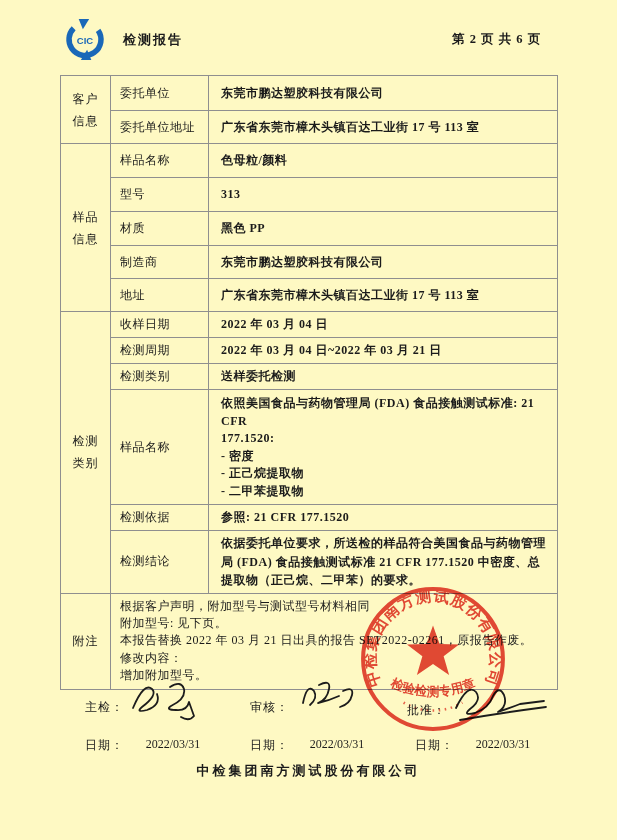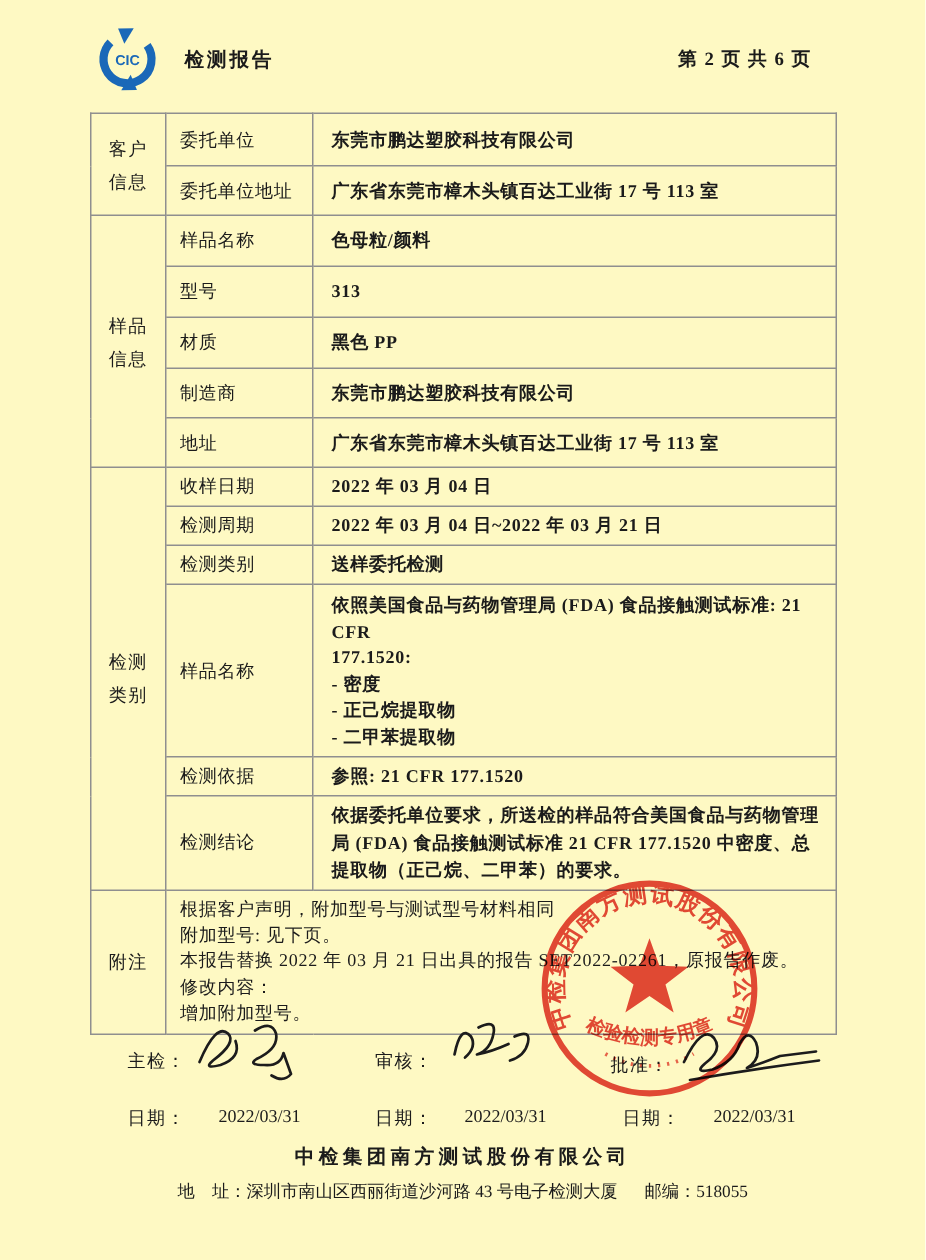--- a/index.html
+++ b/index.html
@@ -187,17 +187,14 @@
       <textPath href="#sealTopArc" startOffset="50%" text-anchor="middle">中检集团南方测试股份有限公司</textPath>
     </text>
     <path id="sealSubArc" d="M 32,102 A 100,100 0 0 0 120,102" fill="none"></path>
     <text font-size="12.5" font-weight="bold" fill="#df3b32">
       <textPath href="#sealSubArc" startOffset="50%" text-anchor="middle">检验检测专用章</textPath>
     </text>
     <path d="M 47,122 A 57,57 0 0 0 105,122" fill="none" stroke="#df3b32" stroke-width="2.5" stroke-dasharray="1.5 4.5" opacity="0.85" transform="translate(0,-3)"></path>
   </svg>
 
   <div class="ft-company">中检集团南方测试股份有限公司</div>
-  <div class="ft-line1">
-    <span>地　址：</span><span>深圳市南山区西丽街道沙河路 43 号电子检测大厦</span><span class="gap"></span><span>邮编：</span><span>518055</span>
-  </div>
 
 </div>
 
 </body></html>

